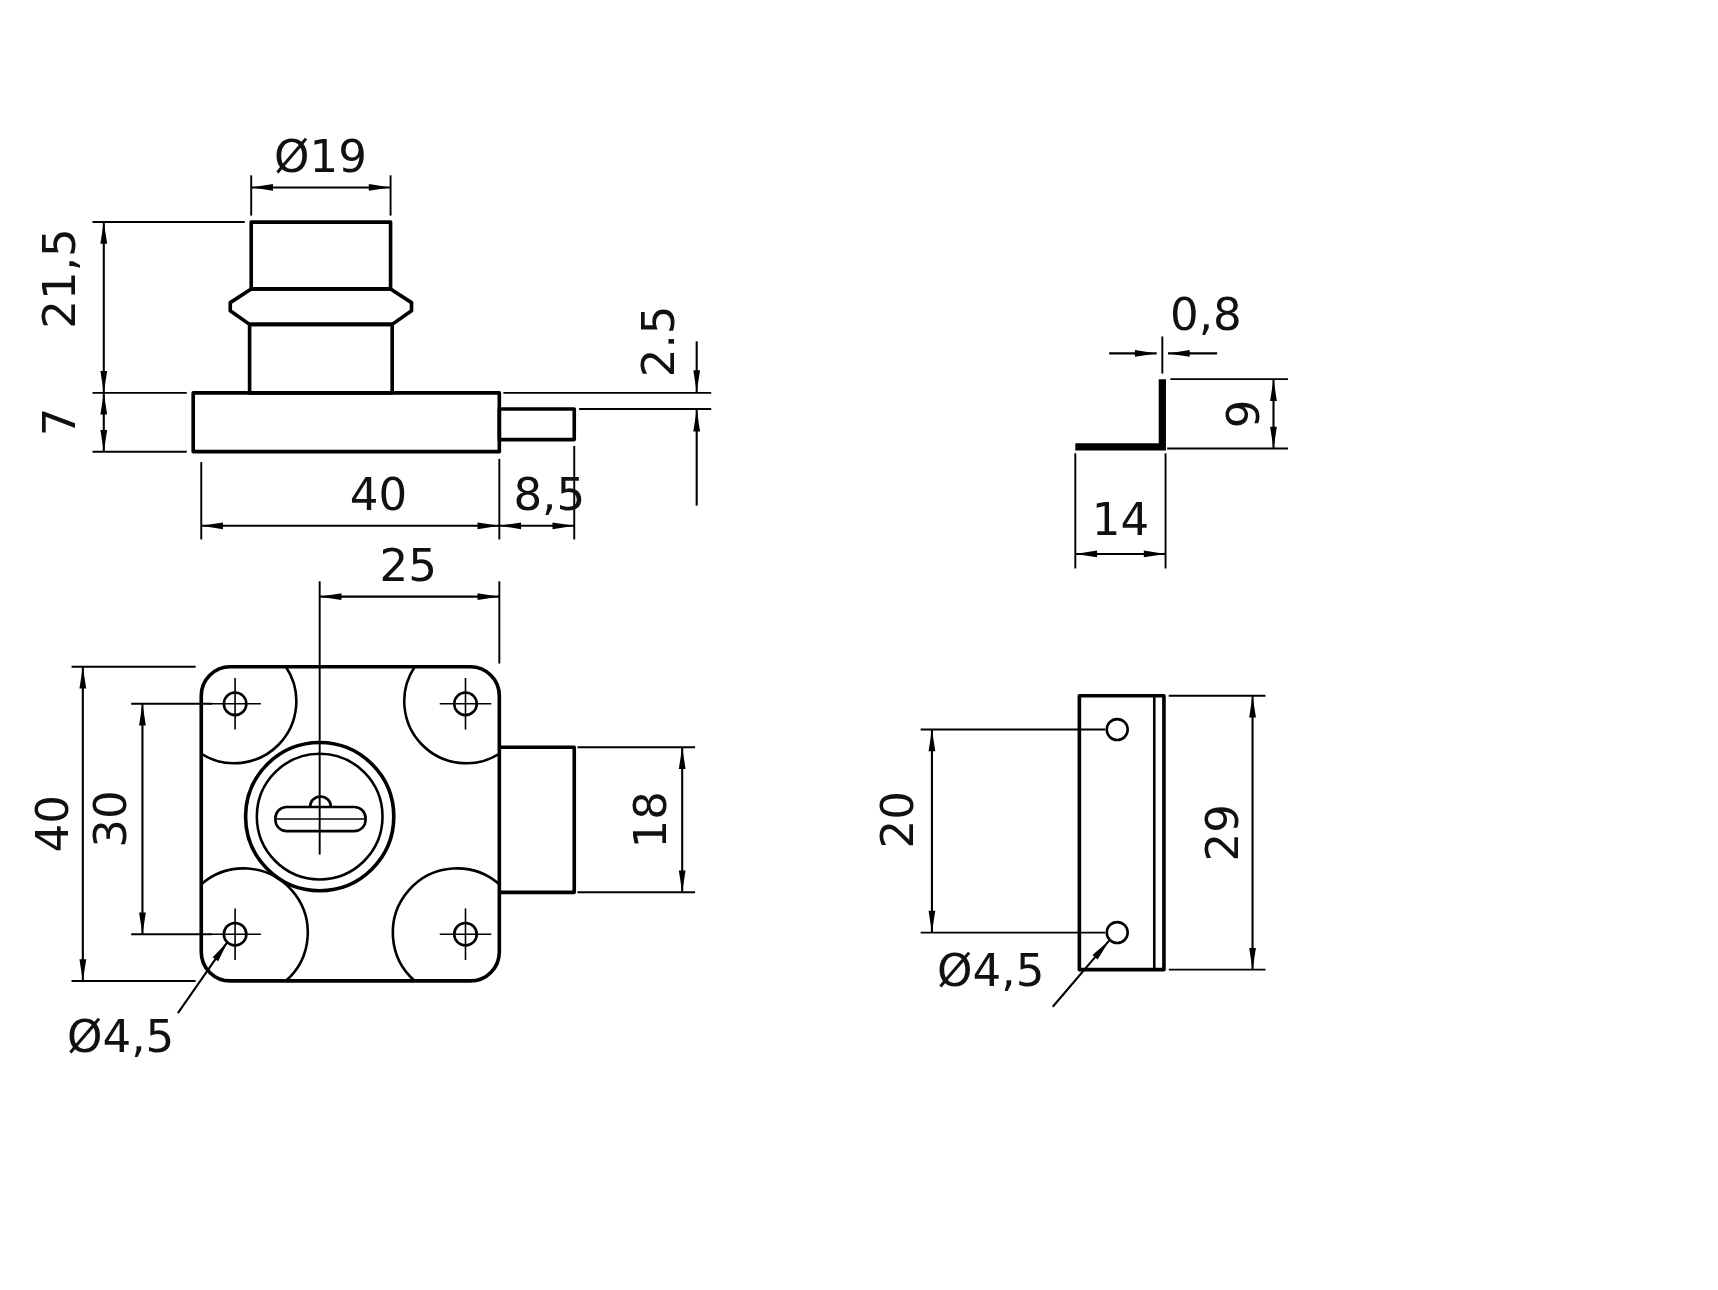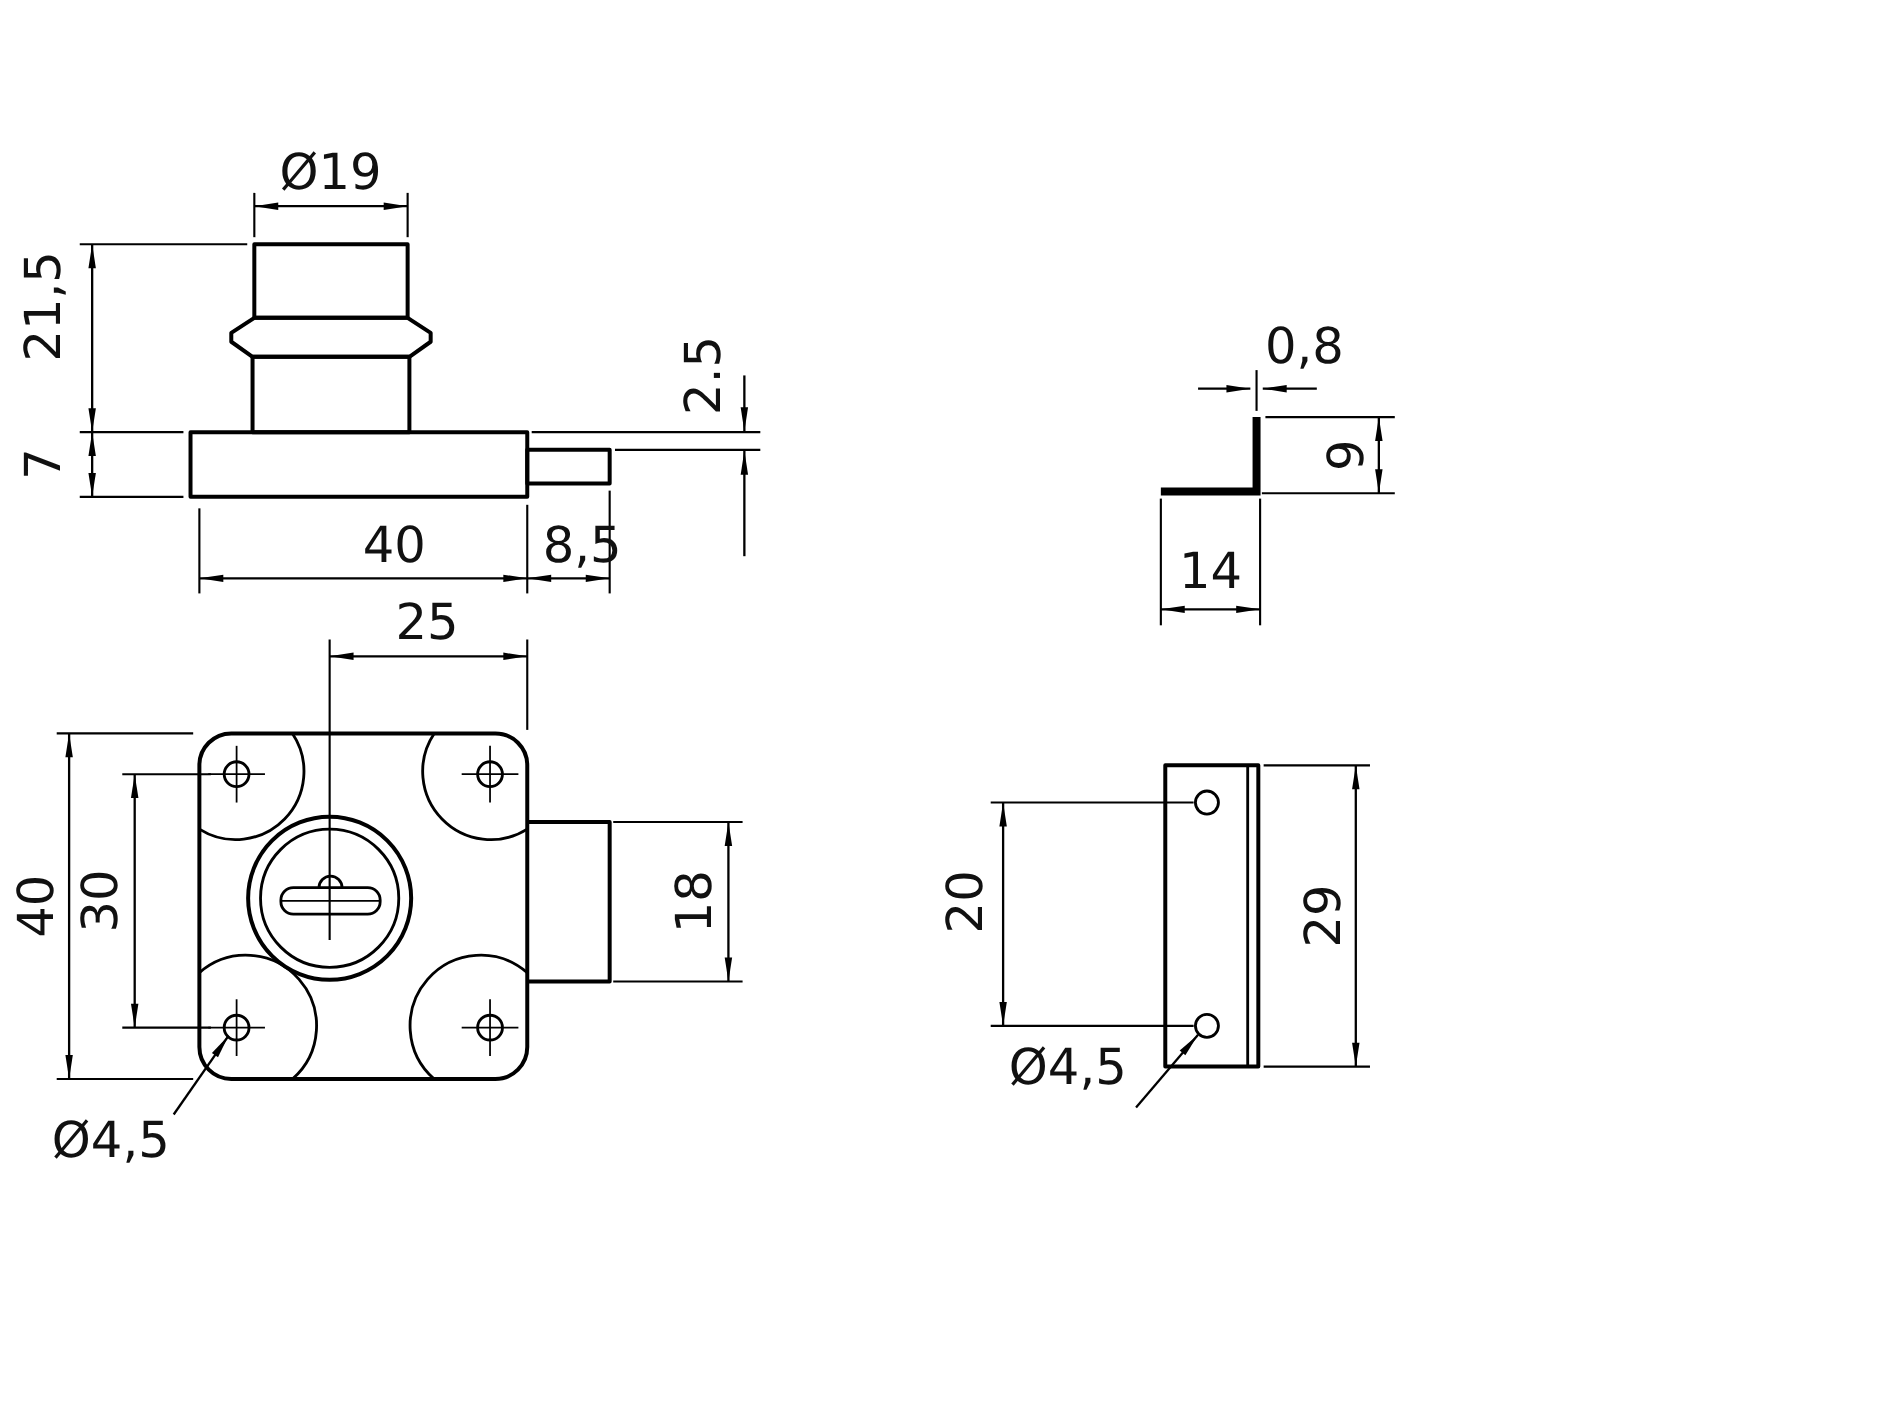--- a/index.html
+++ b/index.html
@@ -1,16 +1,16 @@
 <!DOCTYPE html>
 <html><head>
 <meta charset="utf-8">
 <style>
   html,body{margin:0;padding:0;background:#fff;}
-  .canvas{width:1384px;height:1290px;background:#ffffff;position:relative;overflow:hidden;}
+  .canvas{width:1384px;height:1290px;background:#ffffff;position:relative;overflow:hidden;padding-left:20px;}
   svg{display:block;width:100%;height:100%;}
   .obj{fill:none;stroke:#000;stroke-width:4.5;stroke-linejoin:round;}
   .obj2{fill:none;stroke:#000;stroke-width:3.2;}
   .profile{fill:none;stroke:#000;stroke-width:9;stroke-linecap:butt;stroke-linejoin:miter;}
   .ext{fill:none;stroke:#000;stroke-width:2.4;}
   .dim{fill:none;stroke:#000;stroke-width:2.6;}
   .thin{fill:none;stroke:#000;stroke-width:2;}
   .lbl{font-family:"DejaVu Sans","Liberation Sans",sans-serif;font-size:56px;fill:#111;text-anchor:middle;}
 </style>
 </head>

